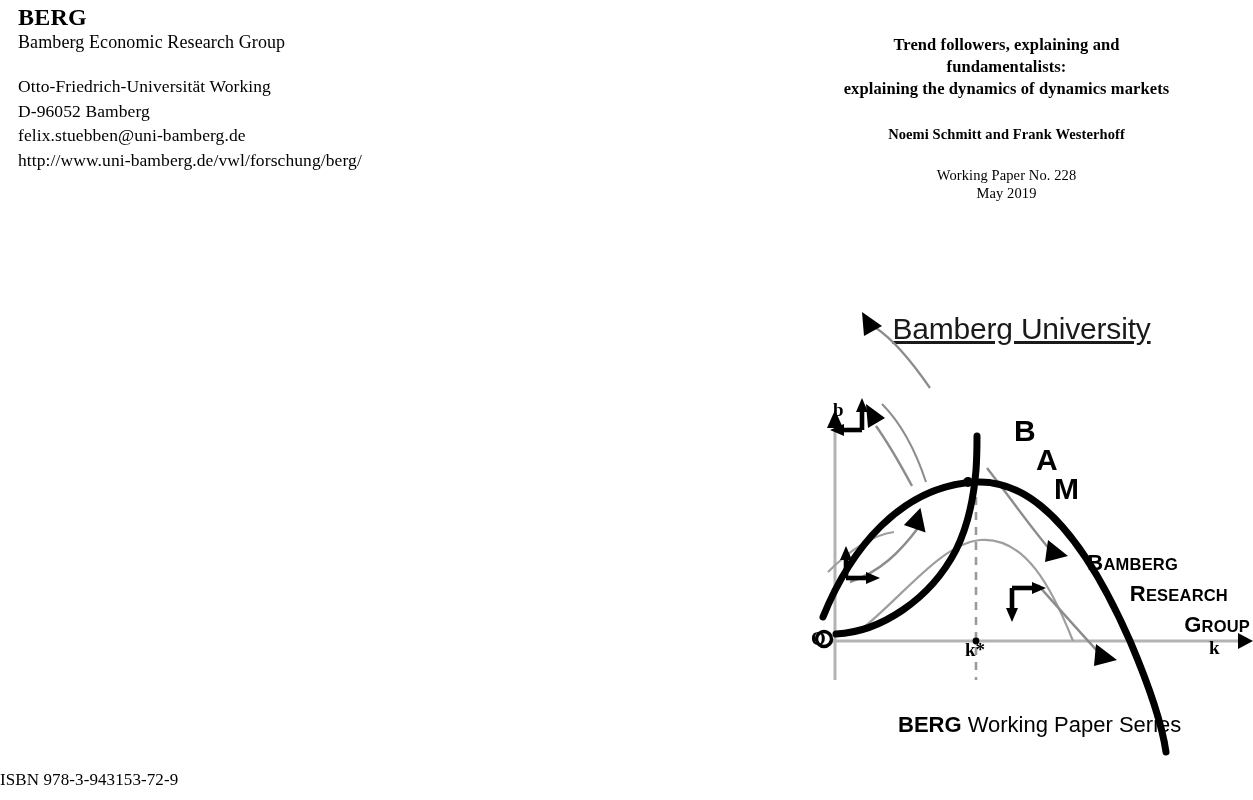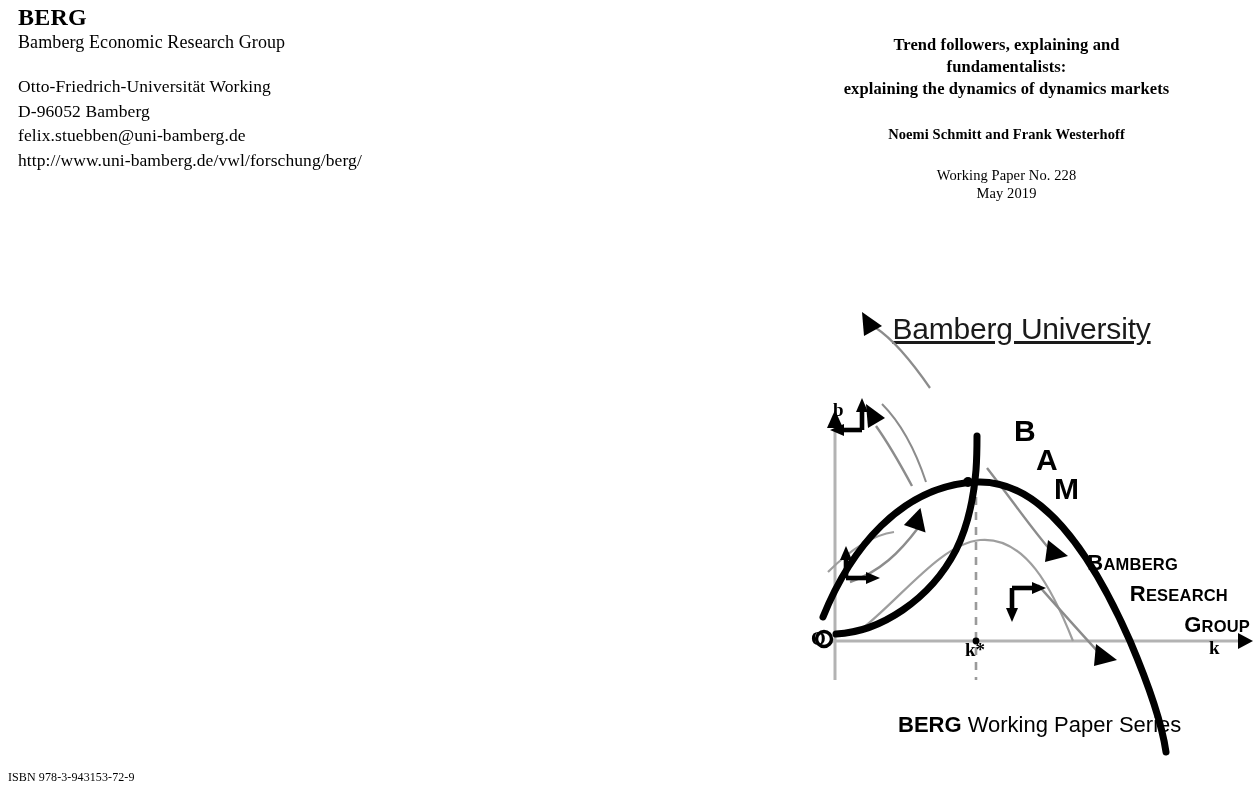--- a/index.html
+++ b/index.html
@@ -159,23 +159,23 @@
   #lbl-kstar { left: 175px; top: 339px; }
   #lbl-o {
     left: 21px;
     top: 328px;
     font-size: 19px;
   }
 
   
   #isbn {
     position: absolute;
-    left: 8px;
+    left: 0;
     top: 770px;
-    font-size: 12px;
+    font-size: 17px;
     letter-spacing: 0.1px;
   }
 </style>
 </head>
 <body>
 
 <div id="berg-header">
   <div id="berg-title">BERG</div>
   <div id="berg-subtitle">Bamberg Economic Research Group</div>
   <div id="berg-address">

